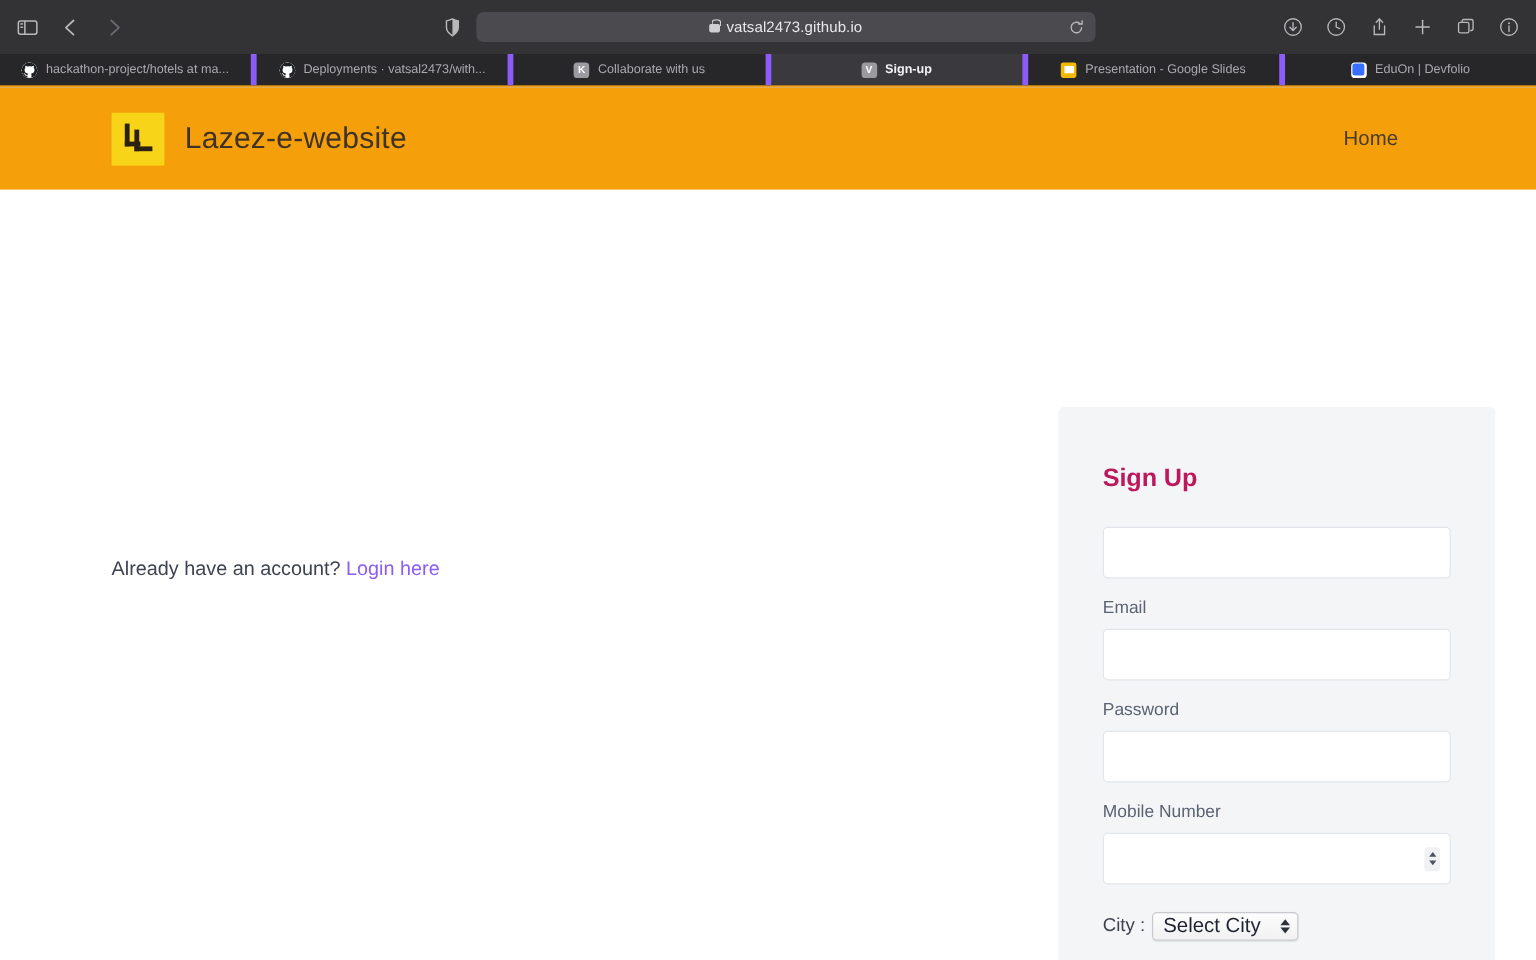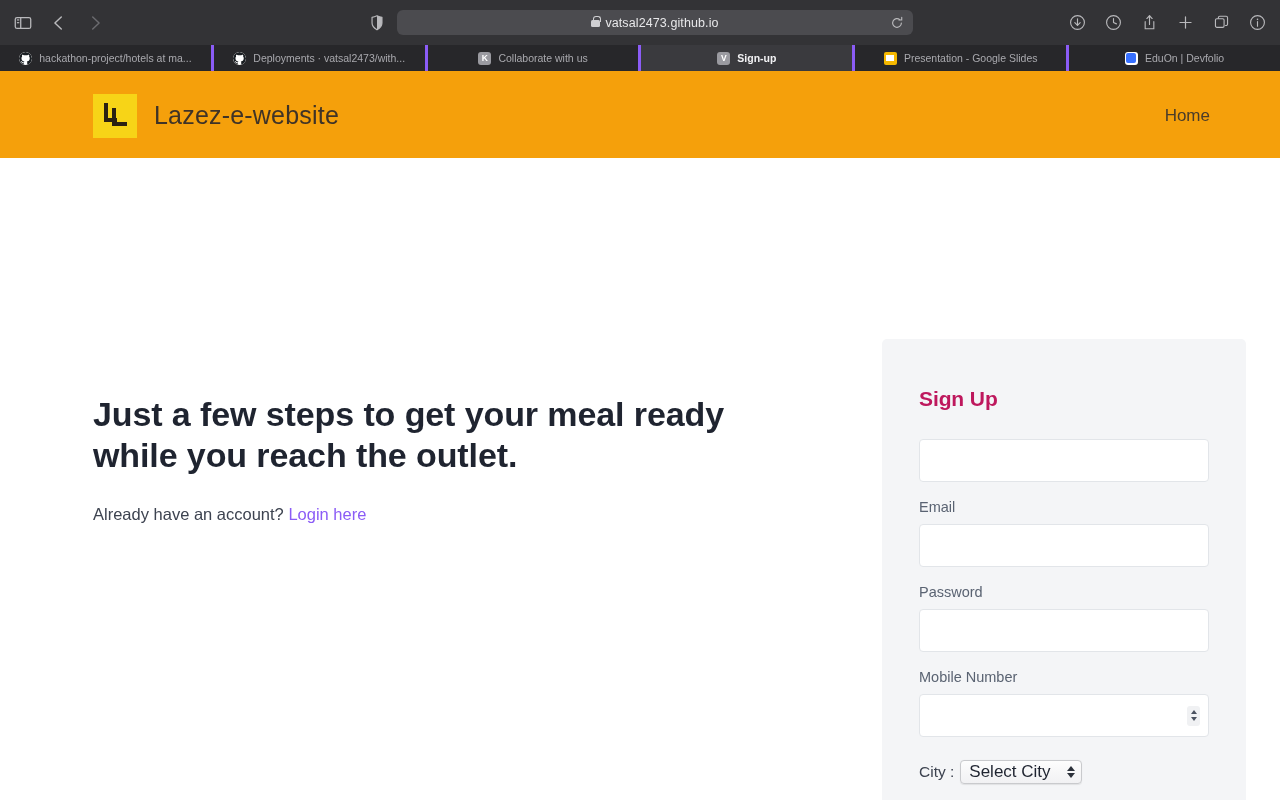--- a/index.html
+++ b/index.html
@@ -142,21 +142,21 @@
     border-bottom: 2px solid #f5a00b;
   }
 
   .tab {
     flex: 1;
     min-width: 0;
     display: flex;
     align-items: center;
     justify-content: center;
     gap: 7px;
-    border-right: 3px solid #8b5cf6;
+    border-right: 5px solid #8b5cf6;
     padding: 0 10px;
     position: relative;
     background: #27272a;
   }
   .tab:last-child { border-right: none; }
 
   .tab.active {
     background: #3a3a3e;
   }
 
@@ -232,21 +232,21 @@
     background: #ffffff;
     overflow: hidden;
     position: relative;
   }
 
   .site-header {
     height: 85px;
     background: #f5a00b;
     display: flex;
     align-items: center;
-    padding: 0 70px 0 93px;
+    padding: 0 115px 0 93px;
   }
 
   .brand {
     display: flex;
     align-items: center;
     gap: 17px;
   }
 
   .brand-logo {
     width: 44px;
@@ -597,21 +597,20 @@
       <span class="brand-name">Lazez-e-website</span>
     </div>
     <nav class="site-nav">
       <a class="nav-link" href="#">Home</a>
     </nav>
   </header>
 
   <div class="content">
 
     <section class="hero">
-      <h1 class="hero-title">Just a few steps to get your meal ready while you reach the outlet.</h1>
       <p class="hero-sub">
         <span>Already have an account?</span>
         <a href="#">Login here</a>
       </p>
     </section>
 
     <section class="signup-card">
       <h2 class="signup-title">Sign Up</h2>
 
       <div class="field">

